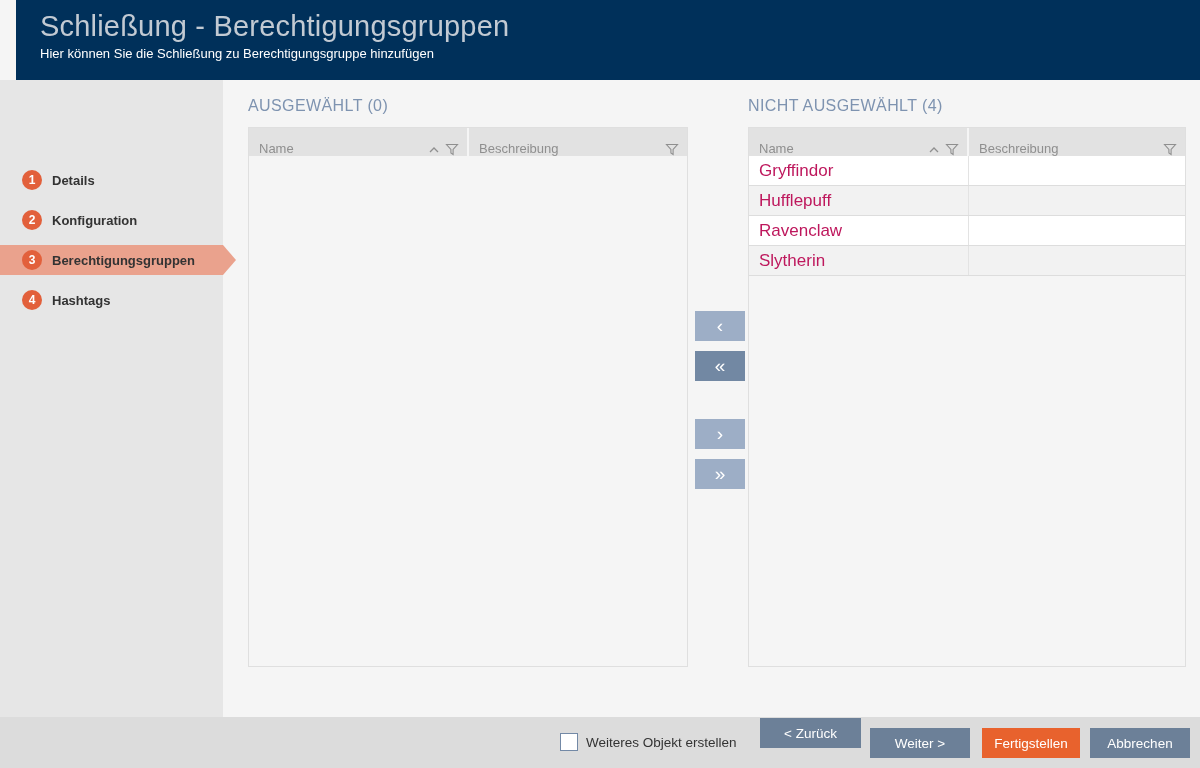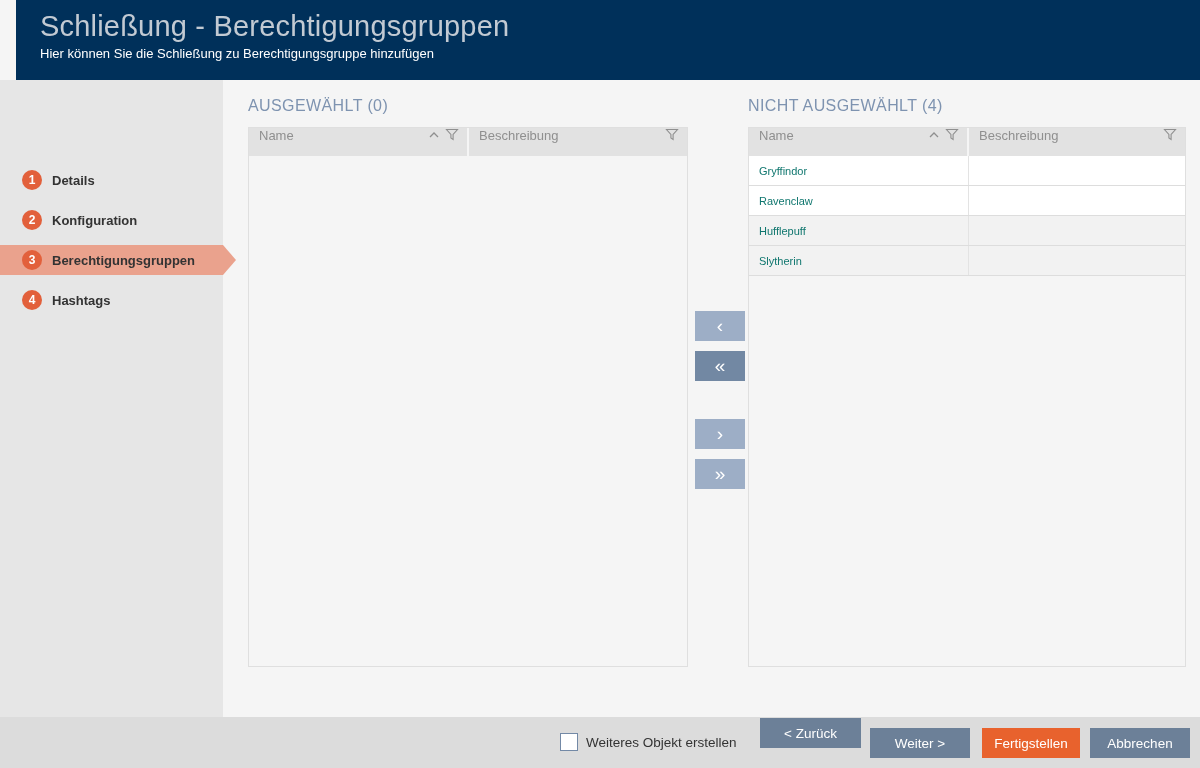--- a/index.html
+++ b/index.html
@@ -22,29 +22,29 @@
   .step.active { background:var(--active_step_bg,#EAA28D); }
   .step.active .arrow { position:absolute; left:223px; top:0; width:0; height:0;
     border-top:15px solid transparent; border-bottom:15px solid transparent;
     border-left:13px solid var(--active_step_bg,#EAA28D); }
 
   
   .panel-title { position:absolute; font-size:16px; letter-spacing:.4px; color:var(--panel_title,#7E93B0); }
   .lv { position:absolute; top:127px; background:var(--content_bg,#F5F5F5); border:1px solid #DFDFDF; }
   .lv-header { display:flex; height:28px; }
   .lv-hcell { background:var(--table_header_bg,#E2E2E2); color:#8F8F8F; font-size:13px;
-    display:flex; align-items:flex-start; padding:0 8px 12px 10px; cursor:pointer; }
+    display:flex; align-items:flex-end; padding:0 8px 0 10px; cursor:pointer; }
   .lv-hcell.first { width:220px; border-right:2px solid #F5F5F5; }
   .lv-hcell.last { flex:1; }
   .h-spacer { flex:1; }
   .h-icons { display:flex; align-items:center; gap:6px; }
   .icon { display:inline-flex; align-items:center; }
   .lv-row { display:flex; height:30px; border-bottom:1px solid #DDDDDD; cursor:pointer; background:#FFFFFF; }
   .lv-row.alt { background:#F2F2F2; }
-  .lv-cell { font-size:11px; color:#0f766e; display:flex; align-items:center; padding-left:10px; }
+  .lv-cell { font-size:17px; color:#be185d; display:flex; align-items:center; padding-left:10px; }
   .lv-cell.first { width:220px; border-right:1px solid #E3E3E3; }
   .lv-cell.last { flex:1; }
 
   
   .xfer { position:absolute; left:695px; width:50px; height:30px; border:none; cursor:pointer;
     background:var(--transfer_light,#9DAEC6); color:#fff; font-size:19px; line-height:28px;
     font-family:"Liberation Sans",sans-serif; display:flex; align-items:center; justify-content:center; }
   .xfer.dark { background:var(--transfer_dark,#7288A3); }
 
   
@@ -154,26 +154,26 @@
               <path d="M1.5 1.5 h11 l-4.4 5 v5 l-2.2 -1.6 v-3.4 z" fill="none" stroke="#8F8F8F" stroke-width="1.1"></path>
             </svg>
         </span>
       </div>
     </div>
     <div>
       <div class="lv-row">
         <div class="lv-cell first">Gryffindor</div>
         <div class="lv-cell last"></div>
       </div>
+      <div class="lv-row alt">
+        <div class="lv-cell first">Hufflepuff</div>
+        <div class="lv-cell last"></div>
+      </div>
       <div class="lv-row">
         <div class="lv-cell first">Ravenclaw</div>
-        <div class="lv-cell last"></div>
-      </div>
-      <div class="lv-row alt">
-        <div class="lv-cell first">Hufflepuff</div>
         <div class="lv-cell last"></div>
       </div>
       <div class="lv-row alt">
         <div class="lv-cell first">Slytherin</div>
         <div class="lv-cell last"></div>
       </div>
     </div>
   </div>
 
 

